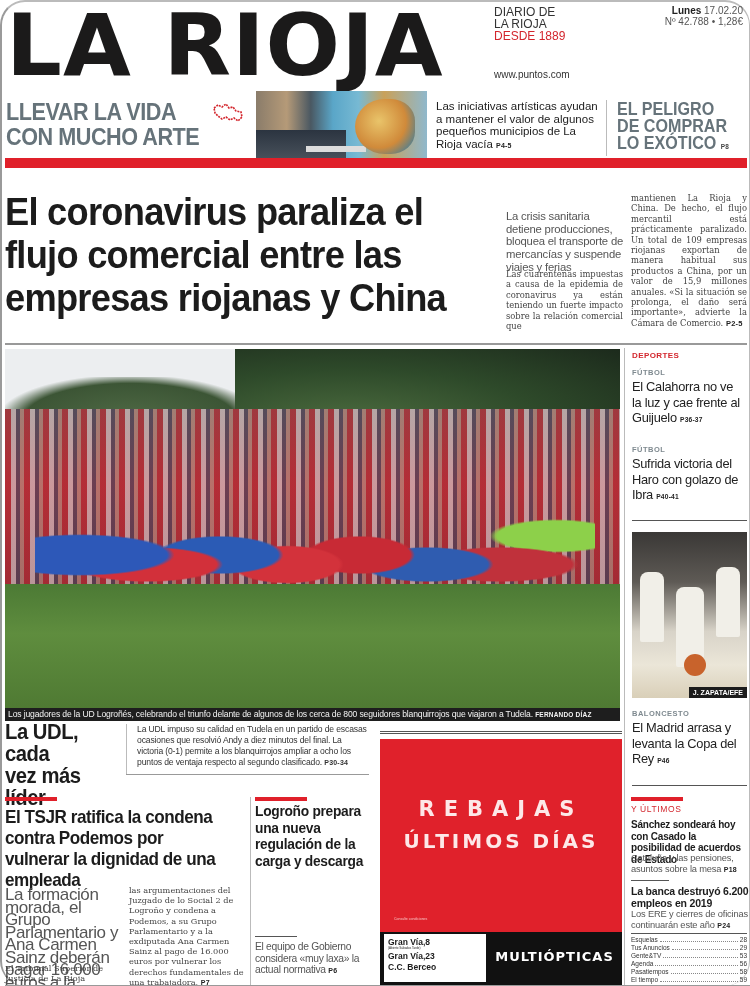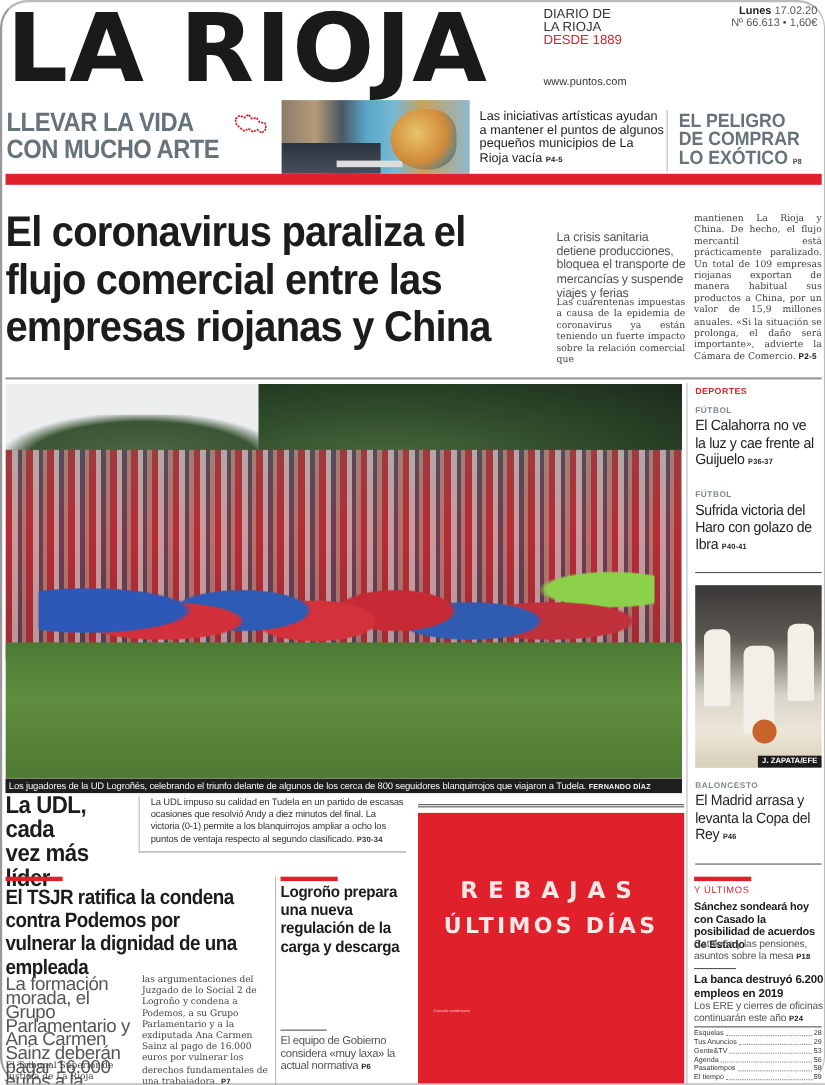--- a/index.html
+++ b/index.html
@@ -102,38 +102,38 @@
 <div class="page">
 
   <div class="abs logo">LA RIOJA</div>
   <div class="abs diario">
     <div>DIARIO DE</div>
     <div>LA RIOJA</div>
     <div class="red">DESDE 1889</div>
   </div>
   <div class="abs dateblk">
     <div><b>Lunes</b> <span>17.02.20</span></div>
-    <div>Nº  66.613 • 1,60€</div>
+    <div>Nº  42.788 • 1,28€</div>
   </div>
   <div class="abs url">www.puntos.com</div>
 
   <div class="abs teaser-title">
     <div>LLEVAR LA VIDA</div>
     <div>CON MUCHO ARTE</div>
   </div>
   <svg class="abs map-icon" viewBox="0 0 32 22">
     <path d="M2 6 L6 3 L10 5 L14 2 L17 6 L21 5 L24 9 L29 10 L30 15 L26 19 L22 16 L18 18 L14 15 L10 17 L6 14 L3 11 Z" fill="none" stroke="#d3262d" stroke-width="1.6" stroke-dasharray="2 1"></path>
   </svg>
   <div class="abs teaser-photo">
     <div class="ppl"></div>
       <div class="table"></div>
       <div class="bird"></div>
   </div>
   <div class="abs teaser-text">
-    <span>Las iniciativas artísticas ayudan a mantener el puntos de algunos pequeños municipios de La Rioja vacía</span>
+    <span>Las iniciativas artísticas ayudan a mantener el valor de algunos pequeños municipios de La Rioja vacía</span>
     <span class="pg">P4-5</span>
   </div>
   <div class="abs vsep" style="left:604px; top:98px; height:56px;"></div>
   <div class="abs peligro">
     <div>EL PELIGRO</div>
     <div>DE COMPRAR</div>
     <div><span>LO EXÓTICO</span> <span class="pg" style="color:#444">P8</span></div>
   </div>
   <div class="abs redbar"></div>
 
@@ -213,20 +213,29 @@
   <div class="abs" style="left:253px; top:934px; width:42px; height:1px; background:#555;"></div>
   <div class="abs log-sub" style="top:939px;">
     <span>El equipo de Gobierno considera «muy laxa» la actual normativa</span>
     <b class="pg" style="color:#222">P6</b>
   </div>
 
   <div class="abs ad">
     <div class="ad-l1">REBAJAS</div>
     <div class="ad-l2">ÚLTIMOS DÍAS</div>
     <div class="ad-fine">Consulte condiciones</div>
+    <div class="ad-bottom">
+      <div class="ad-addr">
+        <div>Gran Vía,8</div>
+        <small>(Abierto Sábados Tarde)</small>
+        <div>Gran Vía,23</div>
+        <div>C.C. Berceo</div>
+      </div>
+      <div class="ad-brand">MULTIÓPTICAS</div>
+    </div>
   </div>
 
   <div class="abs redtab" style="left:629px; top:795px; width:52px;"></div>
   <div class="abs sec-label" style="left:629px; top:802px; font-weight:normal; font-size:8.5px; letter-spacing:.6px;">Y ÚLTIMOS</div>
   <div class="abs ad-h" style="left:629px; top:817px; width:118px;">Sánchez sondeará hoy con Casado la posibilidad de acuerdos de Estado</div>
   <div class="abs ad-s" style="left:629px; top:851px; width:118px;">
     <span>Cataluña y las pensiones, asuntos sobre la mesa</span>
     <b class="pg" style="color:#222">P18</b>
   </div>
   <div class="abs" style="left:629px; top:878px; width:38px; height:1px; background:#555;"></div>

